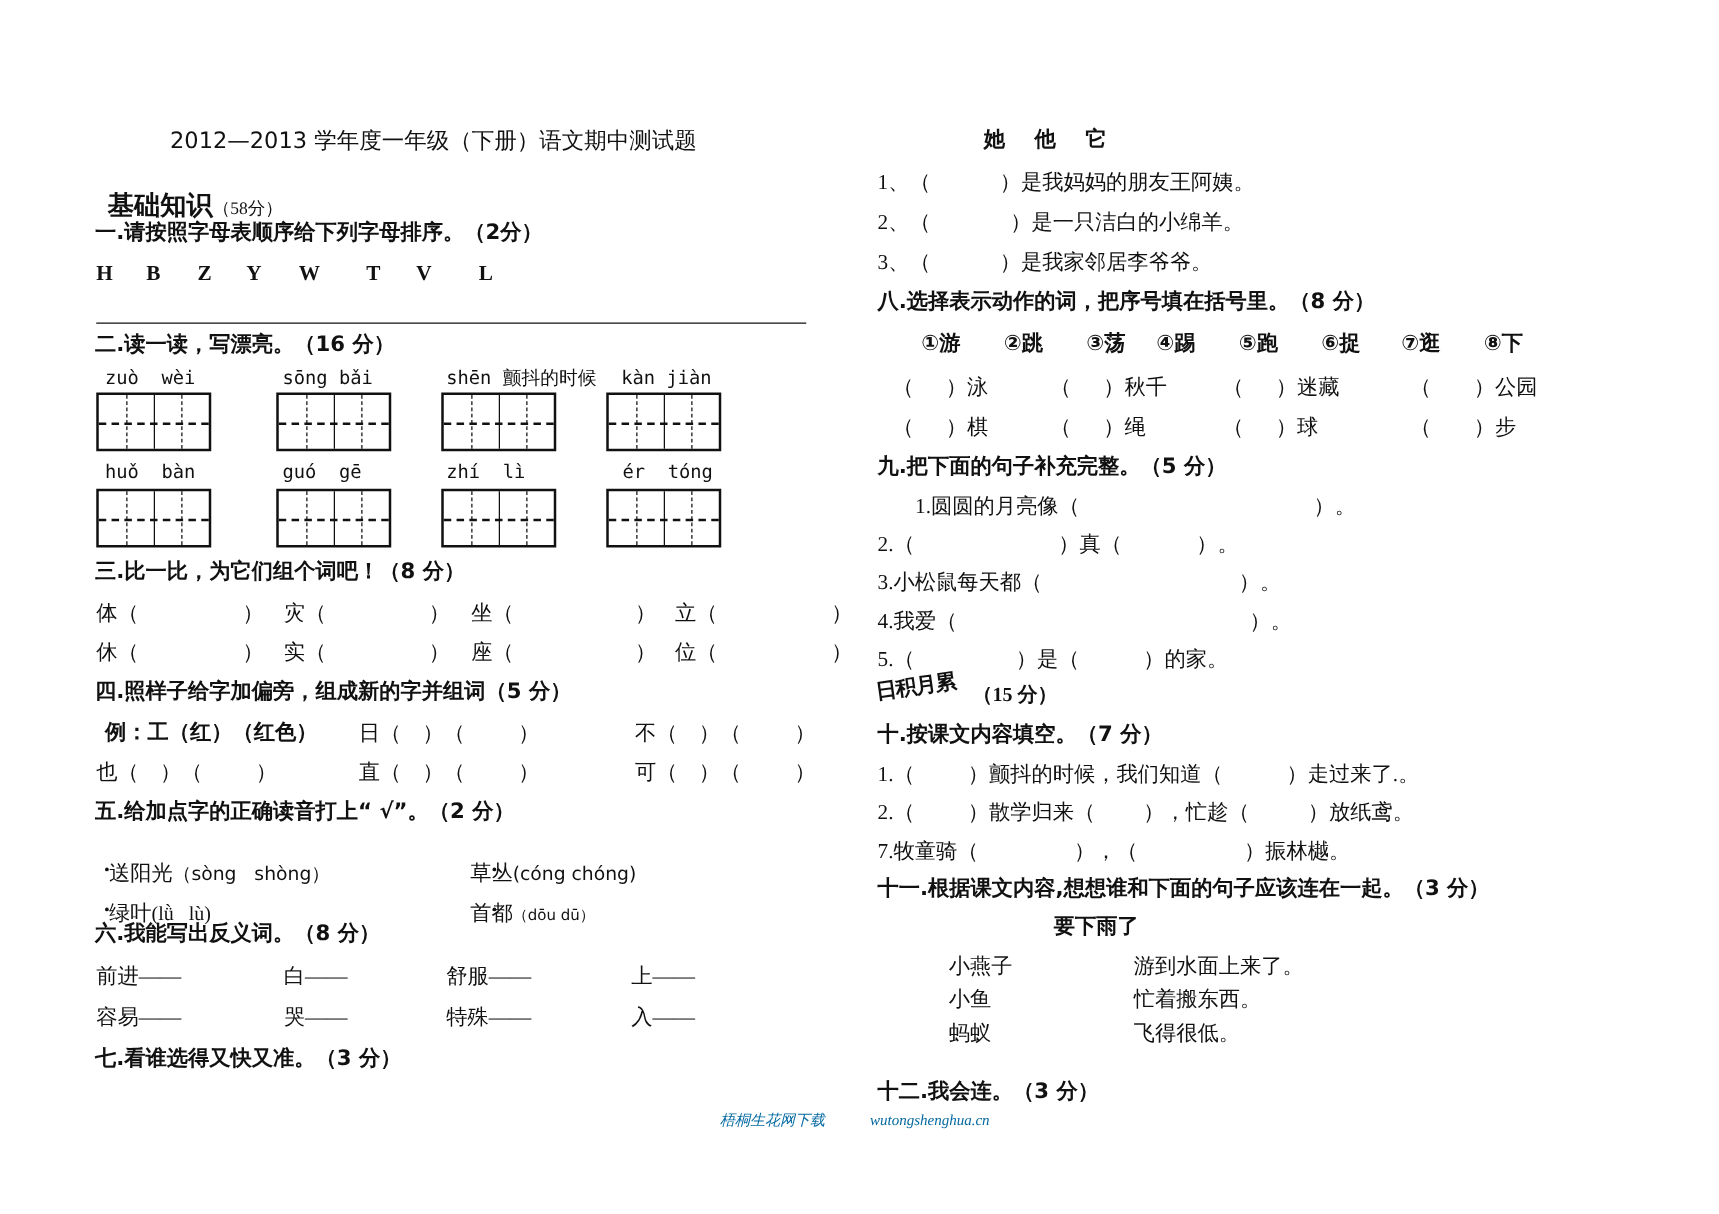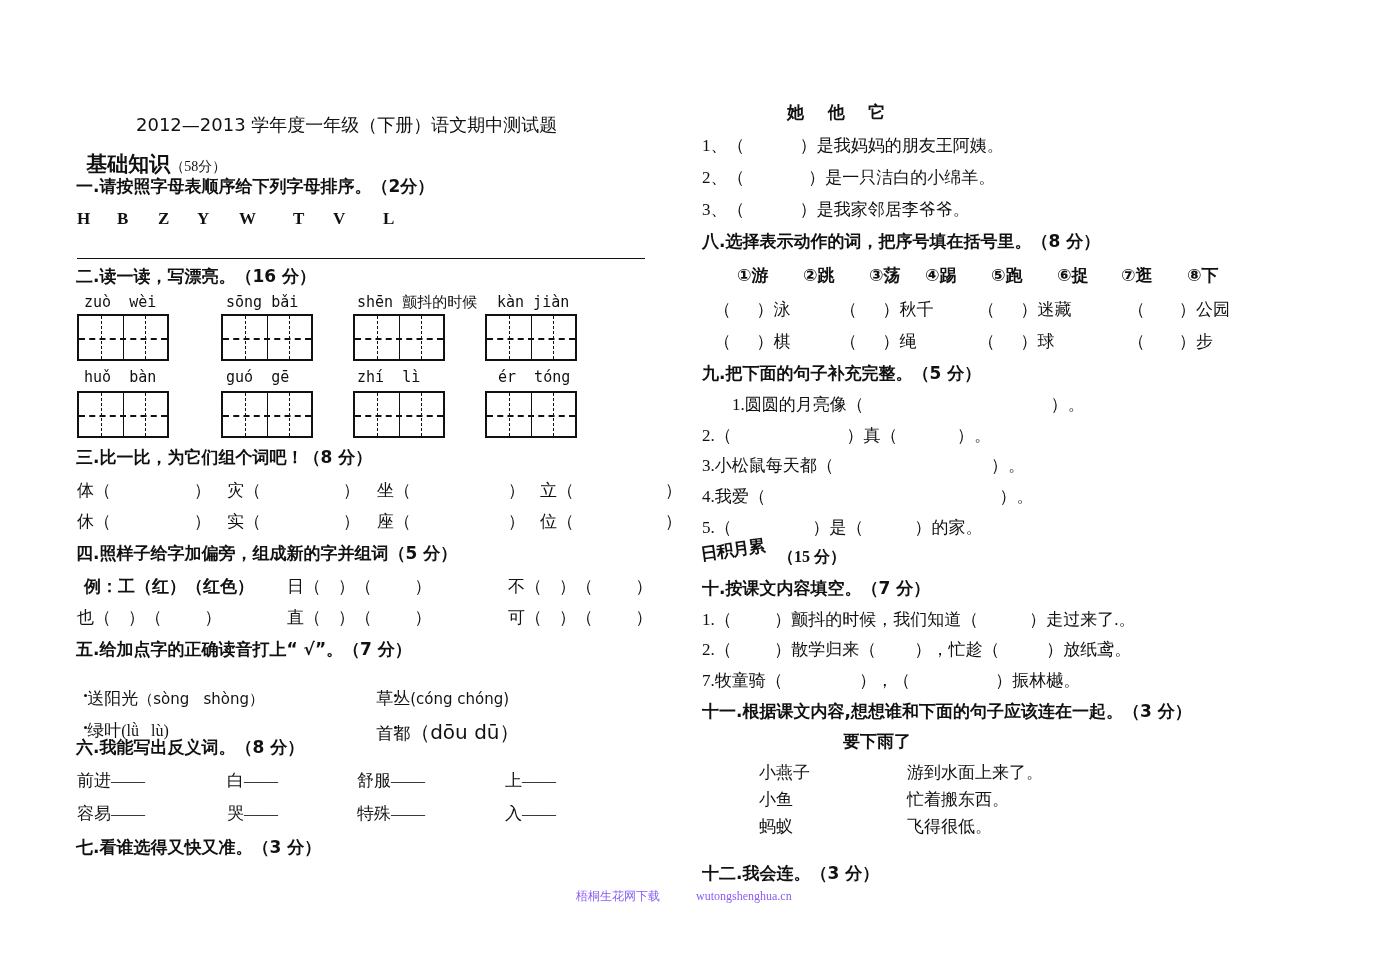--- a/index.html
+++ b/index.html
@@ -2,32 +2,32 @@
 <html><head>
 <meta charset="utf-8">
 <style>
   html, body { margin:0; padding:0; background:#ffffff; }
   body { width:1375px; height:971px; position:relative; overflow:hidden;
          font-family:"DejaVu Serif","Liberation Serif",serif; color:#111; }
   .abs { position:absolute; white-space:pre; line-height:1; }
   .ser { font-family:"Liberation Serif","DejaVu Serif",serif; font-size:17px; }
   .bold { font-weight:bold; }
   .h { font-family:"DejaVu Sans","Liberation Sans",sans-serif; font-weight:bold; font-size:17px; }
-  .title { font-family:"DejaVu Sans","Liberation Sans",sans-serif; font-size:18px;margin-top:12px; }
+  .title { font-family:"DejaVu Sans","Liberation Sans",sans-serif; font-size:18px; }
   .sans { font-family:"DejaVu Sans","Liberation Sans",sans-serif; }
   .mono { font-family:"DejaVu Sans Mono","Liberation Mono",monospace; font-size:15px; }
   .grid { position:absolute; width:92px; height:47px; border:2px solid #111; box-sizing:border-box; }
   .grid .mid { position:absolute; left:50%; top:0; bottom:0; border-left:1.5px solid #111; }
   .grid .v1 { position:absolute; left:25%; top:0; bottom:0; border-left:1.5px dashed #111; }
   .grid .v2 { position:absolute; left:75%; top:0; bottom:0; border-left:1.5px dashed #111; }
   .grid .hd { position:absolute; top:50%; left:0; right:0; border-top:2px dashed #111; }
   .uline { position:absolute; border-top:1px solid #111; }
   .dot { position:absolute; width:3px; height:3px; background:#111; border-radius:50%; }
   .wordart { font-family:"DejaVu Serif",serif; font-weight:bold; font-size:17px; transform:rotate(-8deg); transform-origin:left bottom; letter-spacing:-1px; }
-  .footer { font-family:"Liberation Serif","DejaVu Serif",serif; font-size:12px; color:#8b5cf6; }
+  .footer { font-family:"Liberation Serif","DejaVu Serif",serif; font-size:12px; color:#0369a1;font-style:italic; }
 </style>
 </head>
 <body>
 
 <div class="abs title" style="left:136px;top:104px;">2012—2013 学年度一年级（下册）语文期中测试题</div>
 
 <div class="abs" style="left:76px;top:137px;">
   <span class="bold" style="font-size:21px;font-family:'DejaVu Serif',serif;">基础知识</span><span class="ser" style="font-size:14px;">（58分）</span>
 </div>
 
@@ -124,35 +124,35 @@
 <div class="abs ser" style="left:665px;top:513px;">）</div>
 
 <div class="abs h" style="left:76px;top:545px;">四.照样子给字加偏旁，组成新的字并组词（5 分）</div>
 <div class="abs h" style="left:84px;top:578px;">例：工（红）（红色）</div>
 <div class="abs ser" style="left:287px;top:578px;">日（    ）（          ）</div>
 <div class="abs ser" style="left:508px;top:578px;">不（    ）（          ）</div>
 <div class="abs ser" style="left:77px;top:609px;">也（    ）（          ）</div>
 <div class="abs ser" style="left:287px;top:609px;">直（    ）（          ）</div>
 <div class="abs ser" style="left:508px;top:609px;">可（    ）（          ）</div>
 
-<div class="abs h" style="left:76px;top:641px;">五.给加点字的正确读音打上“ √”。（7 分）</div>
+<div class="abs h" style="left:76px;top:641px;">五.给加点字的正确读音打上“ √”。（2 分）</div>
 <div class="abs" style="left:77px;top:674px;">
   <span class="ser">送阳光</span><span class="sans" style="font-size:15px;">（sòng   shòng）</span>
 </div>
 <div class="dot" style="left:84px;top:694px;"></div>
 <div class="abs" style="left:366px;top:674px;">
   <span class="ser">草丛</span><span class="sans" style="font-size:15px;">(cóng chóng)</span>
 </div>
 <div class="dot" style="left:394px;top:694px;"></div>
 <div class="abs" style="left:77px;top:706px;">
   <span class="ser">绿叶</span><span class="ser" style="font-size:16px;">(lǜ   lù)</span>
 </div>
 <div class="dot" style="left:84px;top:726px;"></div>
 <div class="abs" style="left:366px;top:706px;">
-  <span class="ser">首都</span><span class="sans" style="font-size:20px;">（dōu dū）</span>
+  <span class="ser">首都</span><span class="sans" style="font-size:12px;">（dōu dū）</span>
 </div>
 <div class="dot" style="left:394px;top:726px;"></div>
 
 <div class="abs h" style="left:76px;top:739px;">六.我能写出反义词。（8 分）</div>
 <div class="abs ser" style="left:77px;top:772px;">前进——</div>
 <div class="abs ser" style="left:227px;top:772px;">白——</div>
 <div class="abs ser" style="left:357px;top:772px;">舒服——</div>
 <div class="abs ser" style="left:505px;top:772px;">上——</div>
 <div class="abs ser" style="left:77px;top:805px;">容易——</div>
 <div class="abs ser" style="left:227px;top:805px;">哭——</div>

